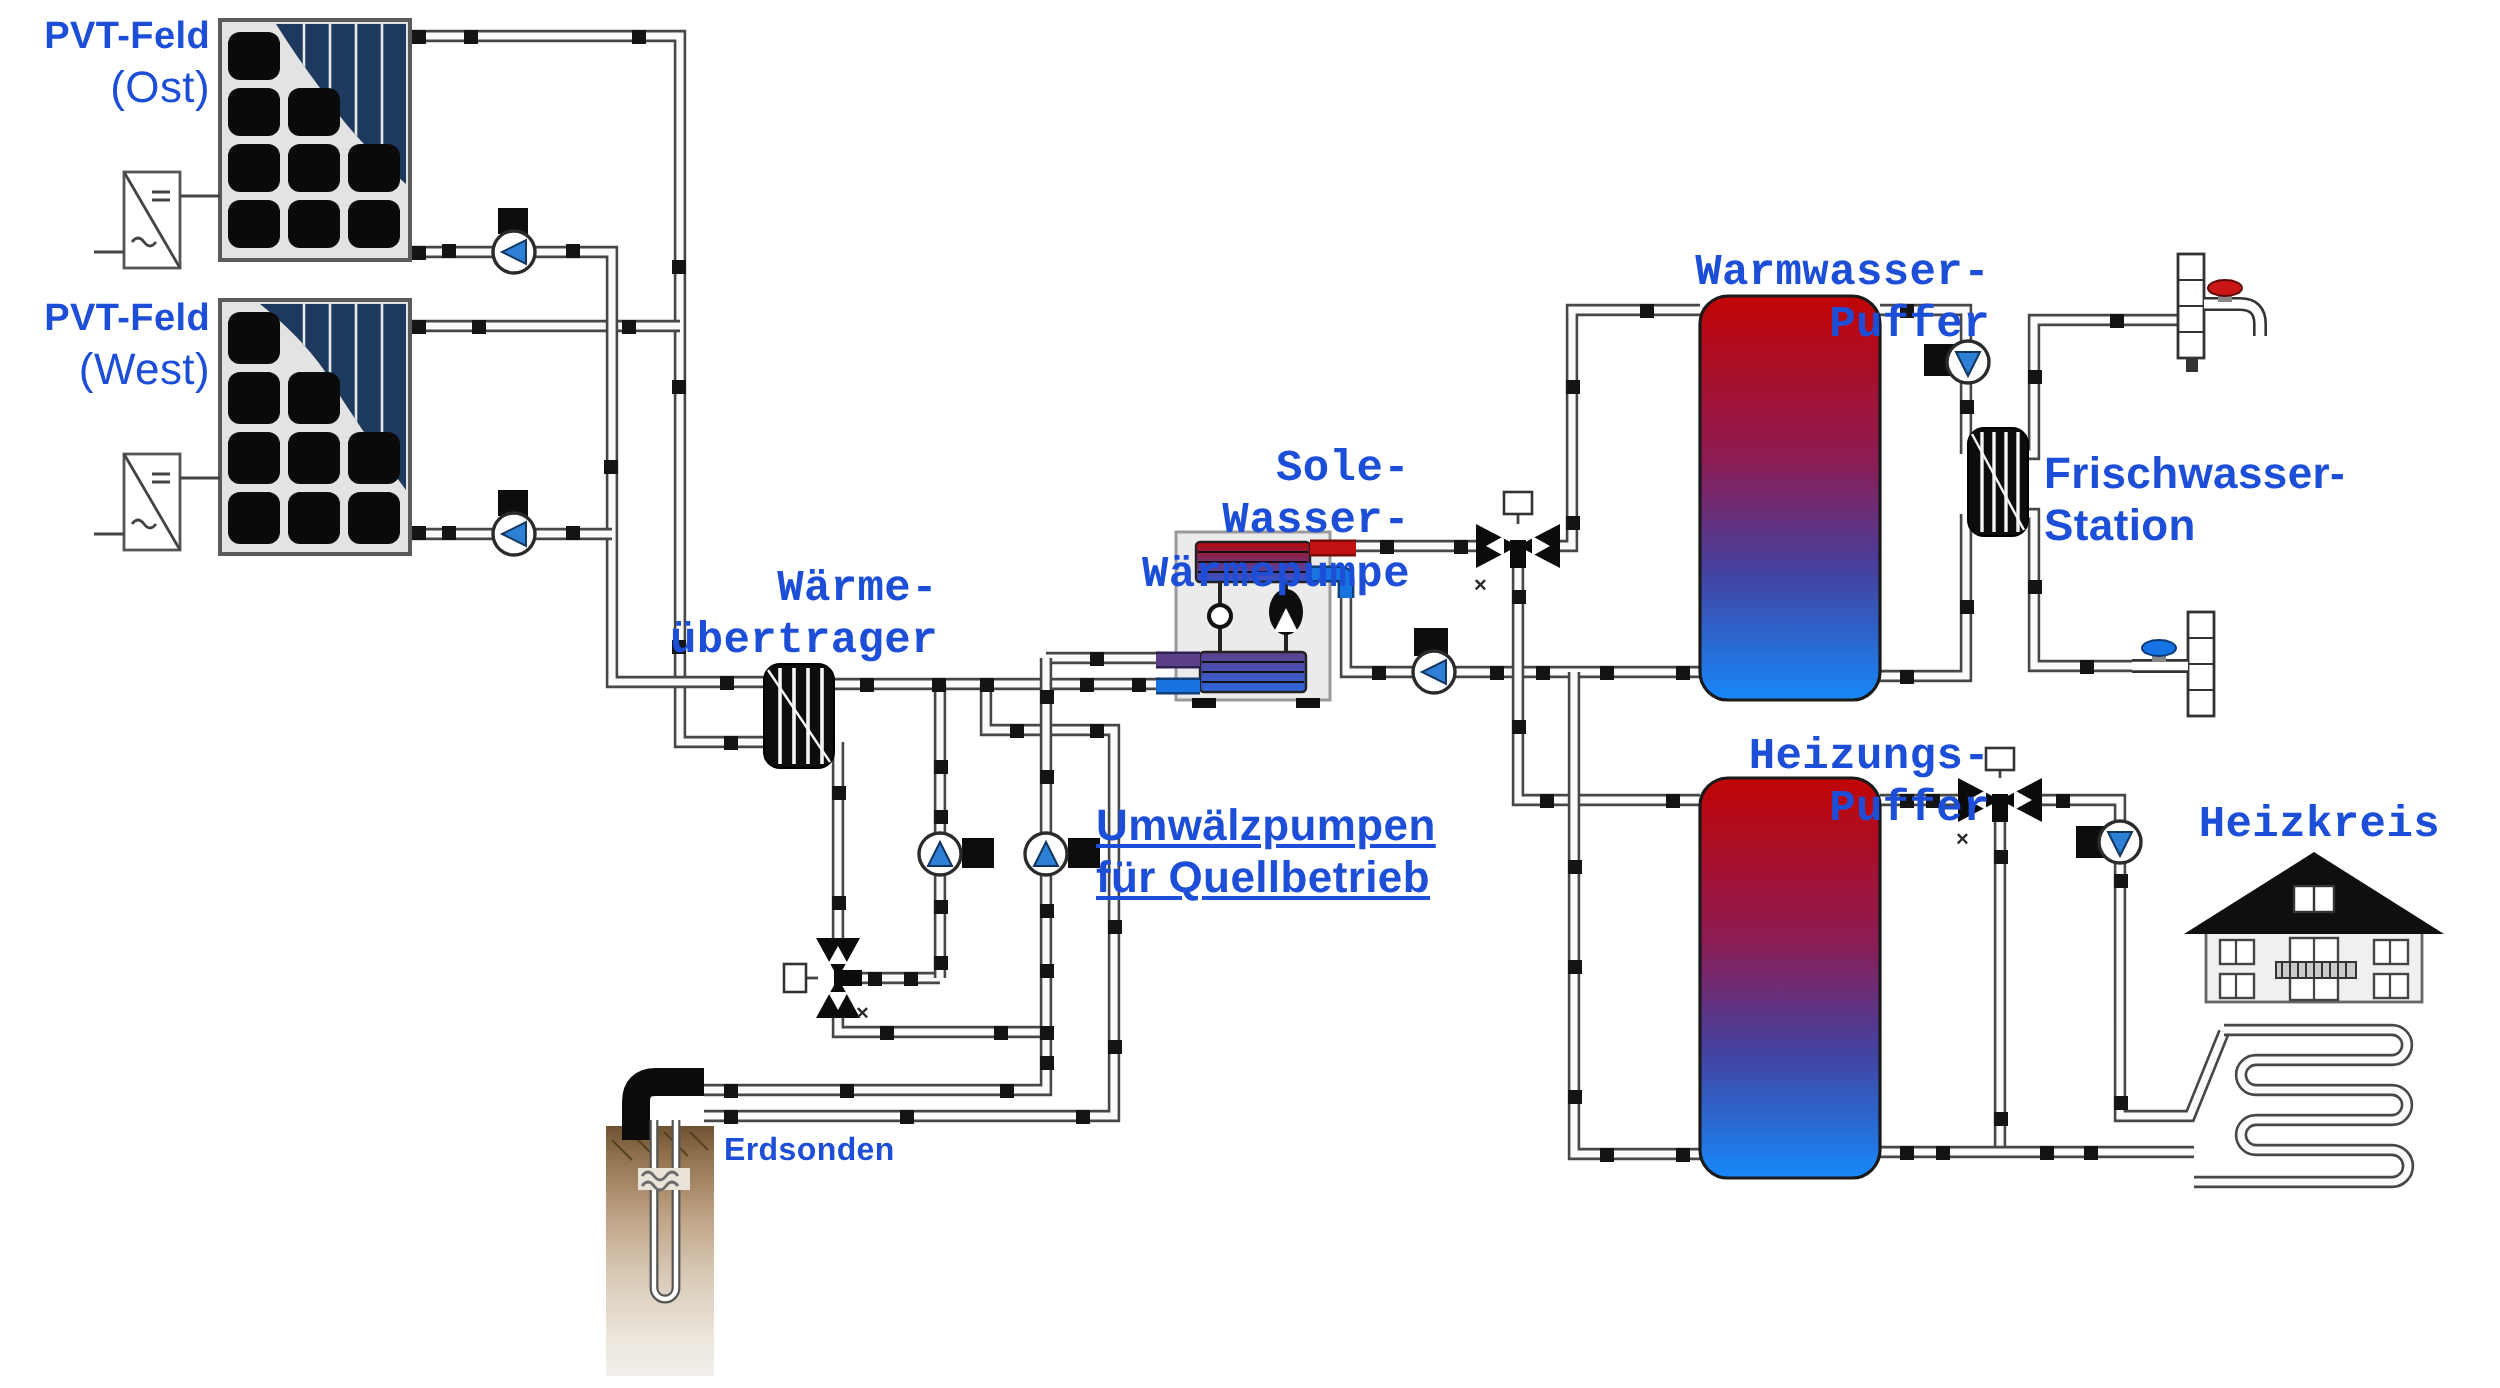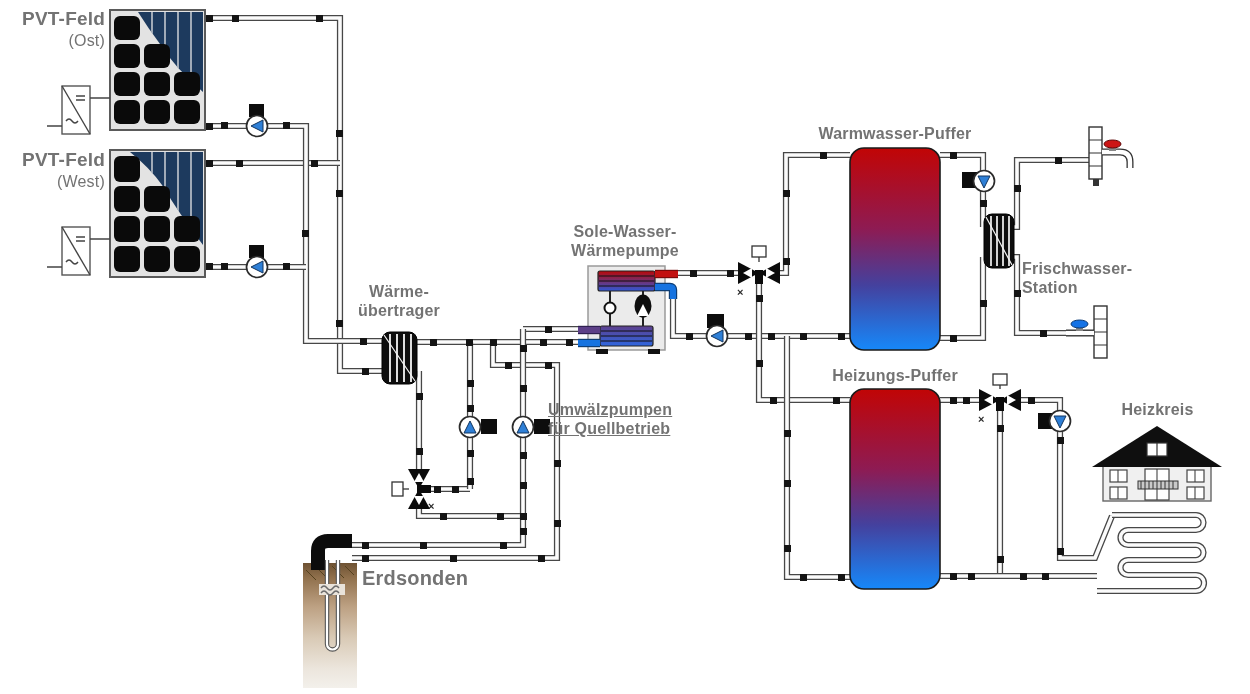--- a/index.html
+++ b/index.html
@@ -5,24 +5,24 @@
   html,body{margin:0;padding:0;background:#ffffff;}
   #stage{position:relative;width:1250px;height:694px;background:#ffffff;overflow:hidden;
          font-family:"Liberation Sans", sans-serif;}
   svg{position:absolute;left:0;top:0;}
   .pipe{stroke:#474747;stroke-width:6.2;fill:none;}
   .pipe-inner{stroke:#fbfbfb;stroke-width:3.6;fill:none;}
   .tpipe{stroke:#555;stroke-width:4.4;fill:none;}
   .tpipe-inner{stroke:#fff;stroke-width:2.2;fill:none;}
   .wire{stroke:#444;stroke-width:1.4;fill:none;}
   .joint{fill:#141414;}
-  .lbl{position:absolute;color:#737373;font-weight:700;line-height:1.2;letter-spacing:.2px;}
+  .lbl{position:absolute;color:#1d4ed8;font-weight:700;line-height:1.2;letter-spacing:.2px;}
   .lbl .sub{font-weight:400;}
-  .s18{font-size:16px;} .s19{font-size:19px;} .s20{font-size:20px;}
-  .ctr{text-align:center;} .rgt{text-align:right;}
+  .s18{font-size:22px;} .s19{font-size:19px;} .s20{font-size:16px;}
+  .ctr{text-align:right;font-family:Liberation Mono, monospace;} .rgt{text-align:right;}
   .xmark{font-size:11px;font-weight:700;fill:#2a2a2a;font-family:"Liberation Sans",sans-serif;}
 </style>
 </head>
 <body>
 
 <div id="stage">
 <svg width="1250" height="694" viewBox="0 0 1250 694">
   <defs>
     <linearGradient id="tank" x1="0" y1="0" x2="0" y2="1">
       <stop offset="0" stop-color="#c10505"></stop>
@@ -370,20 +370,20 @@
 </div>
 <div class="lbl s20" style="left:362px;top:566px;">
   <div>Erdsonden</div>
 </div>
 <div class="lbl s18 ctr" style="left:795px;top:124px;width:200px;">
   <div>Warmwasser-Puffer</div>
 </div>
 <div class="lbl s18 ctr" style="left:795px;top:366px;width:200px;">
   <div>Heizungs-Puffer</div>
 </div>
-<div class="lbl s18" style="left:1022px;top:224px;margin-top:35px;">
+<div class="lbl s18" style="left:1022px;top:224px;">
   <div>Frischwasser-</div>
   <div>Station</div>
 </div>
 <div class="lbl s18 ctr" style="left:1095px;top:400px;width:125px;">
   <div>Heizkreis</div>
 </div>
 </div>
 
 </body></html>

